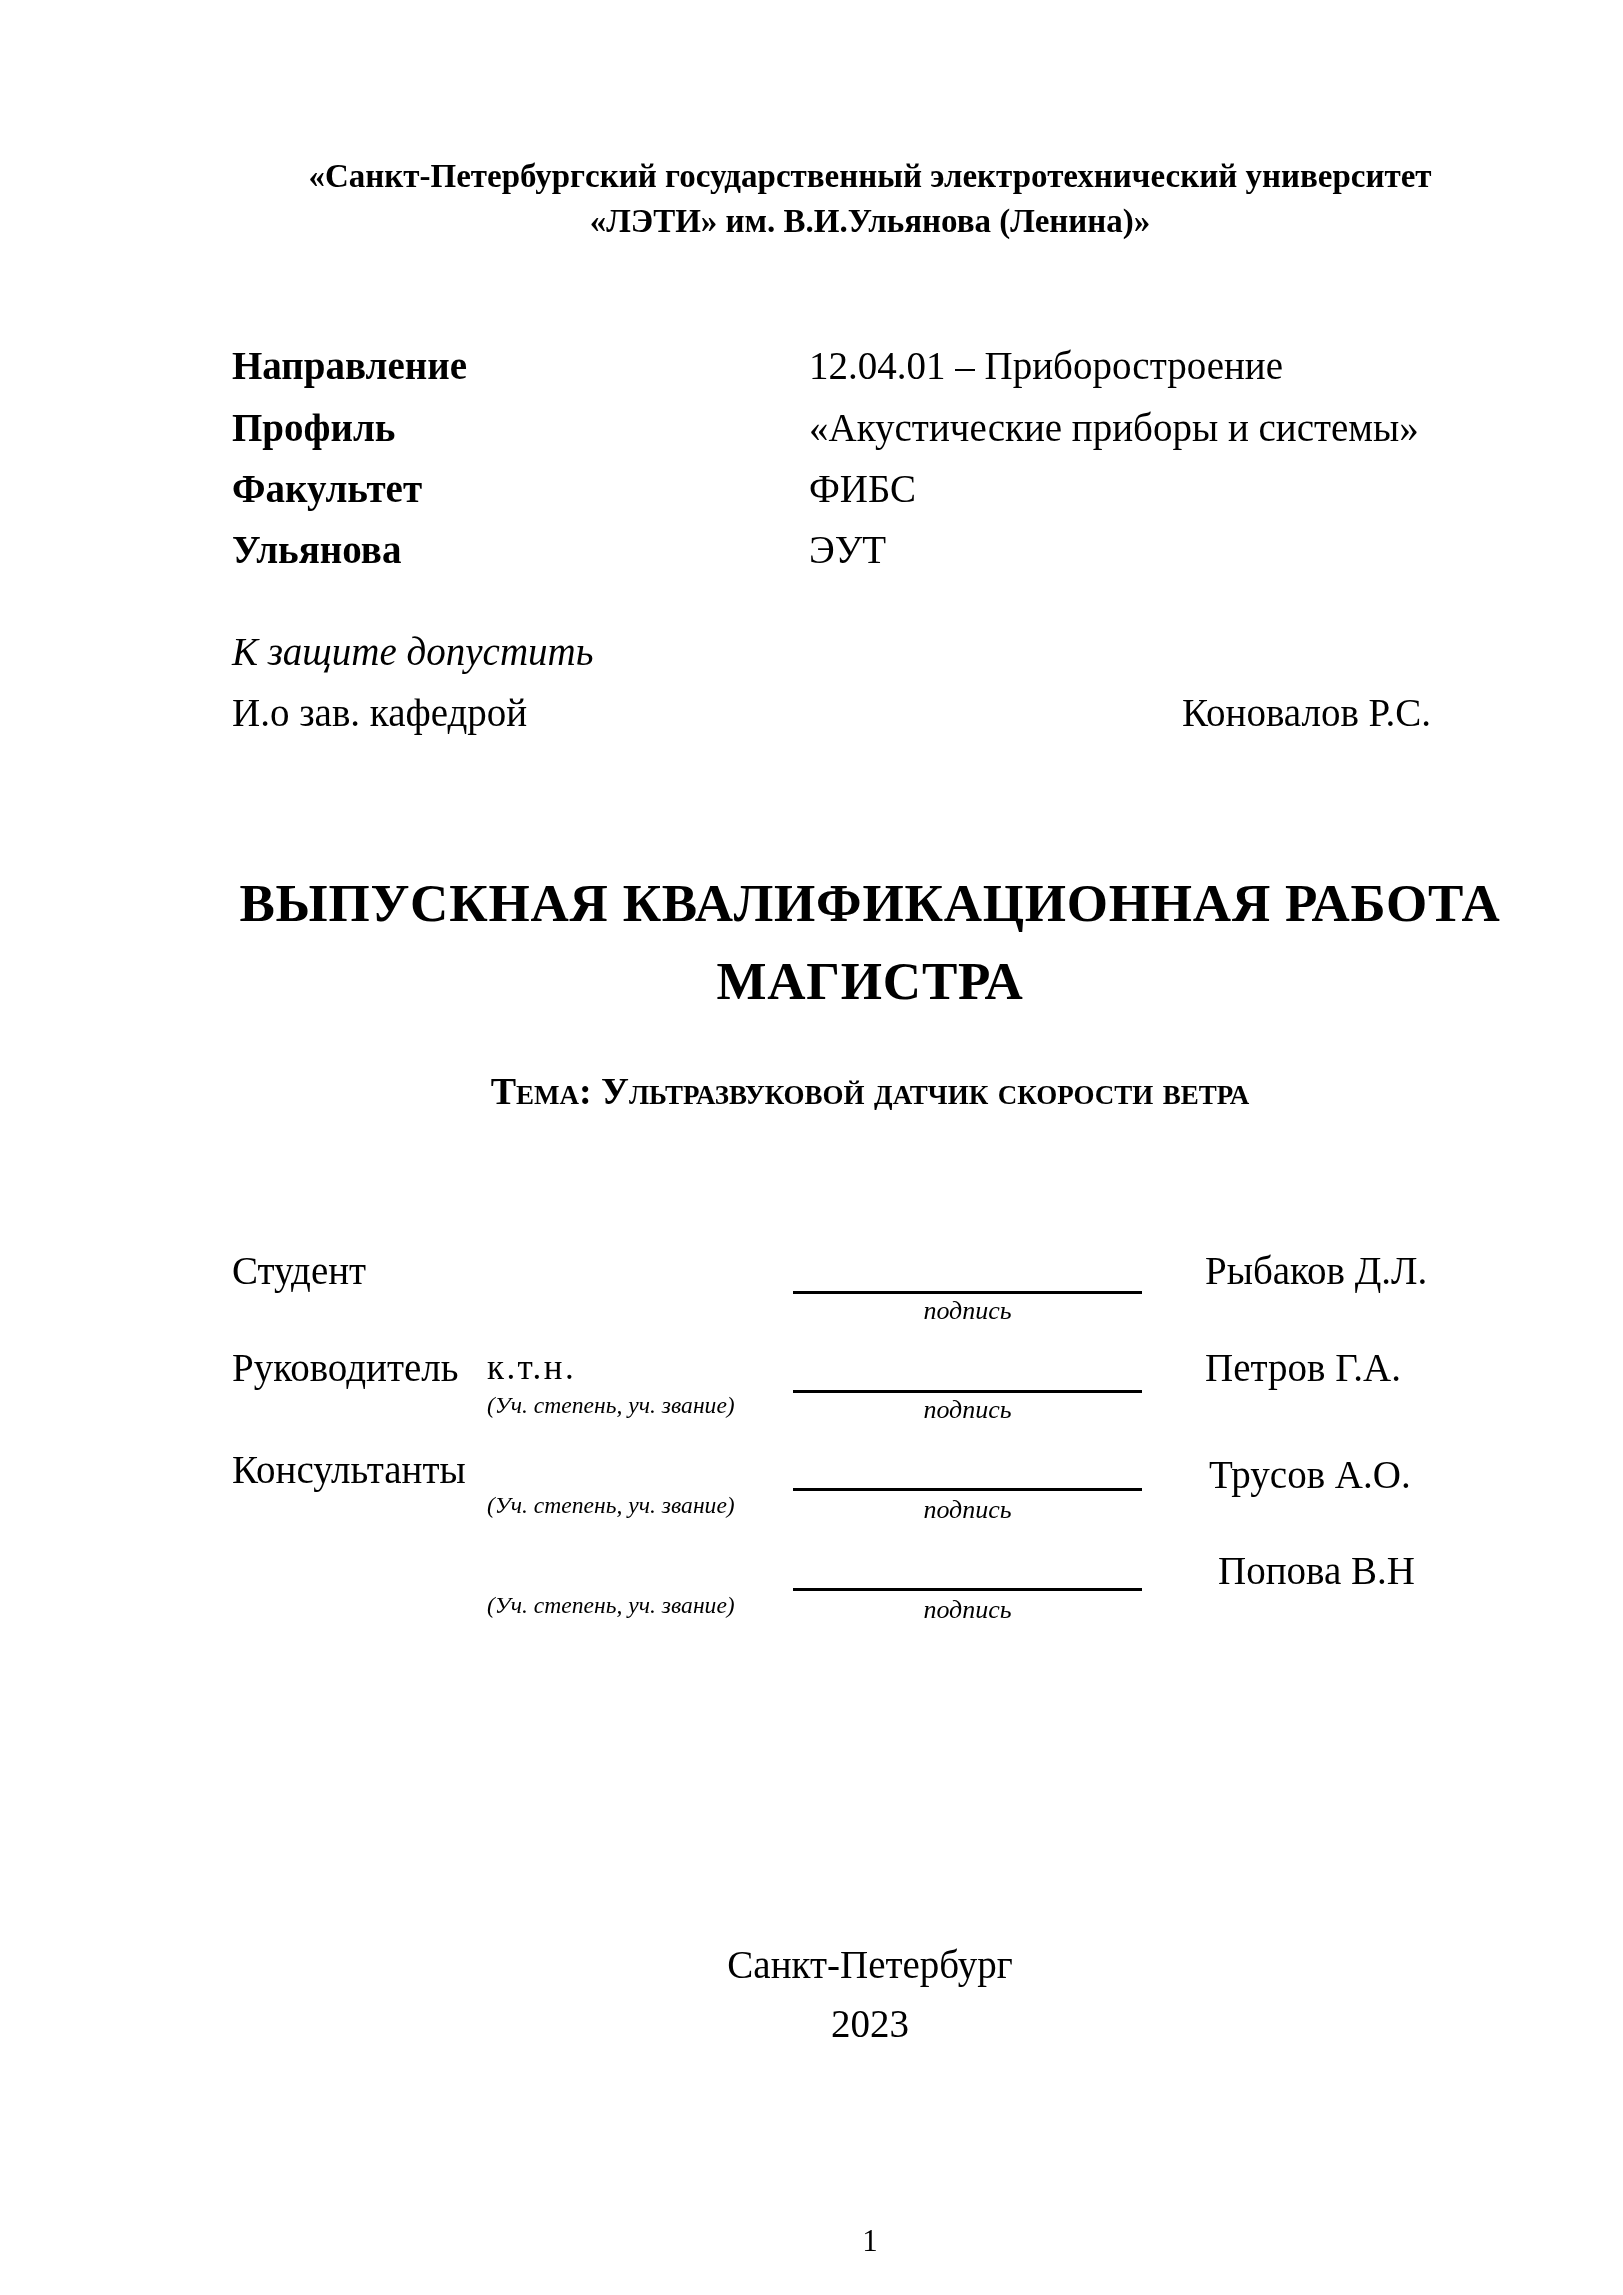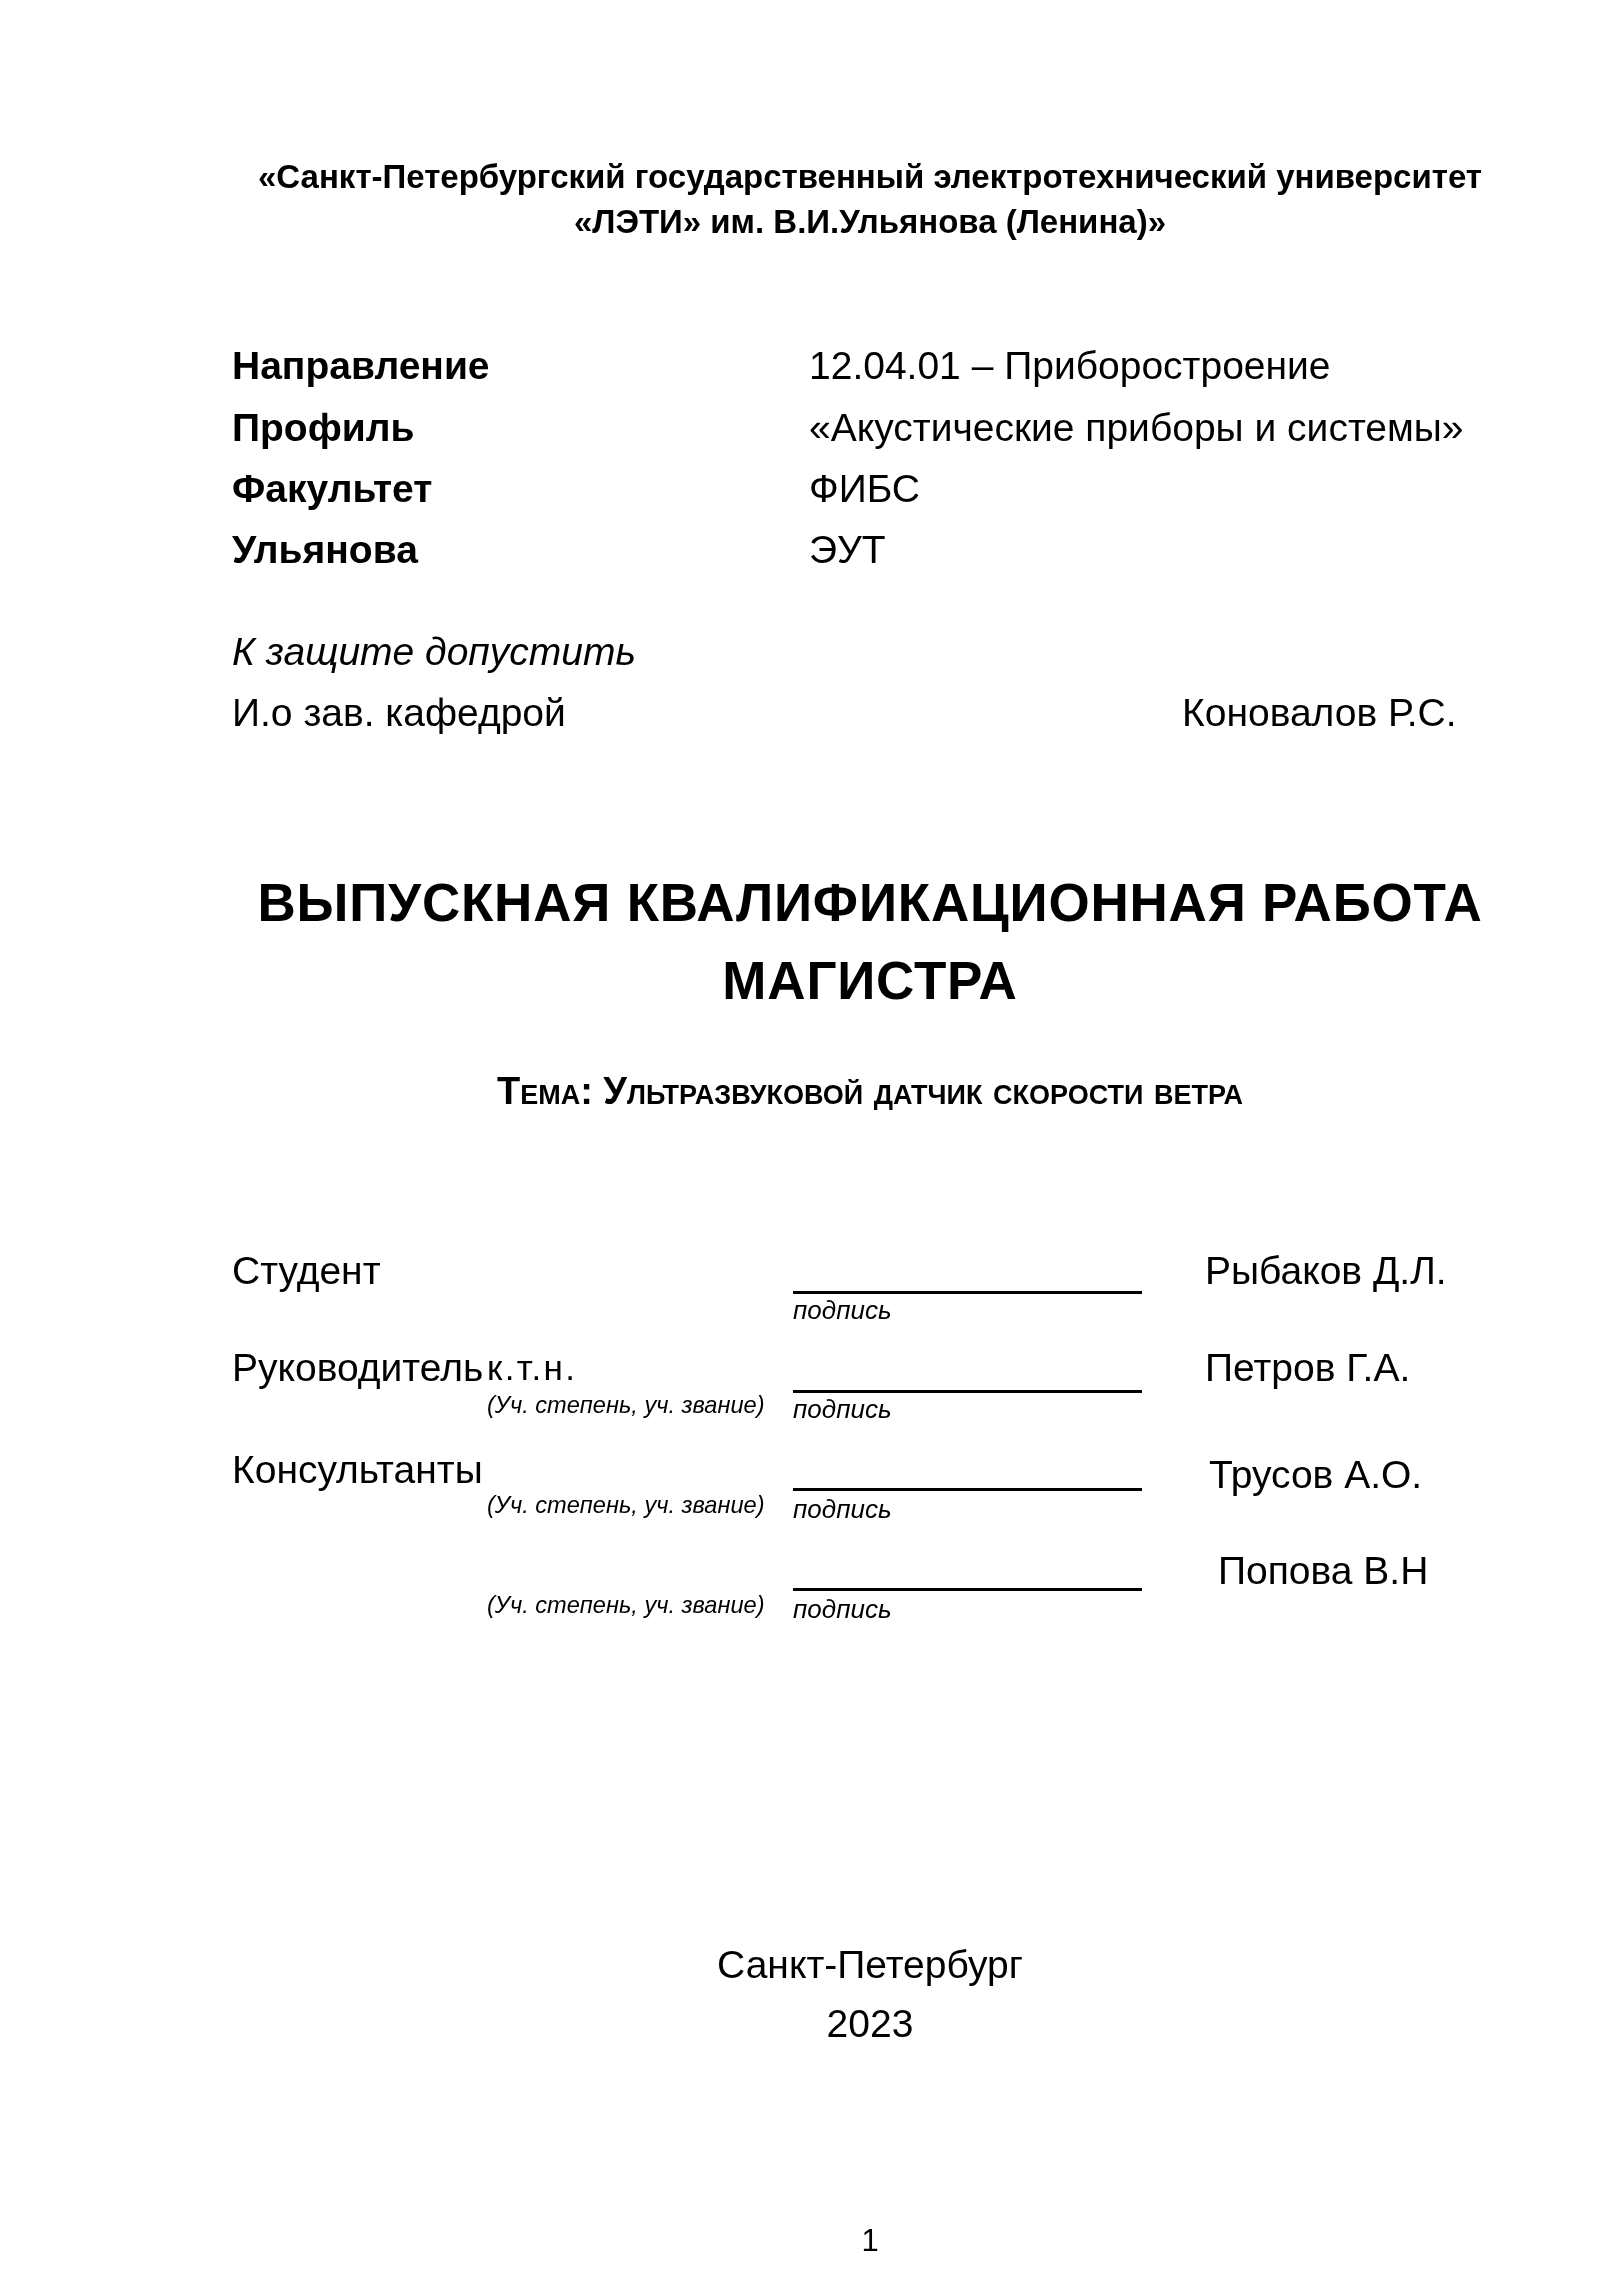--- a/index.html
+++ b/index.html
@@ -2,21 +2,21 @@
 <html style="font-size:12.6px"><head>
 <meta charset="utf-8">
 <style>
   html, body { margin: 0; padding: 0; background: #ffffff; }
   .page {
     position: relative;
     width: 1623px;
     height: 2295px;
     background: #ffffff;
     color: #000000;
-    font-family: Liberation Sans, sans-serif;
+    font-family: Liberation Serif, serif;
     overflow: hidden;
   }
   .abs { position: absolute; }
   
   .center-area { left: 232px; width: 1276px; text-align: center; }
 
   .org-header { top: 154px; font-size: 33px; line-height: 45px; font-weight: bold; }
 
   .field-label { left: 232px; font-size: 39px; line-height: 47px; font-weight: bold; white-space: nowrap; }
   .field-value { left: 809px; font-size: 39px; line-height: 47px; white-space: nowrap; }
@@ -27,21 +27,21 @@
 
   .work-title-1 { top: 870px; font-size: 53px; line-height: 66px; font-weight: bold; letter-spacing: 0.8px; }
   .work-title-2 { top: 948px; font-size: 53px; line-height: 66px; font-weight: bold; letter-spacing: 0.8px; }
   .theme-line   { top: 1068px; font-size: 38px; line-height: 47px; font-weight: bold; font-variant: small-caps; }
 
   .sig-role { left: 232px; font-size: 39px; line-height: 47px; white-space: nowrap; }
   .sig-name { font-size: 39px; line-height: 47px; white-space: nowrap; text-align: center; }
   .sig-degree { left: 487px; width: 338px; font-size: 35px; line-height: 42px; letter-spacing: 2.4px; }
   .sig-rule { left: 793px; width: 349px; height: 0; border-top: 3.1px solid #000000; }
   .sig-hint { left: 487px; width: 338px; text-align: left; font-size: 23.6px; line-height: 28px; font-style: italic; white-space: nowrap; }
-  .sig-caption { left: 793px; width: 349px; text-align: left; font-size: 26px; line-height: 31px; font-style: italic; }
+  .sig-caption { left: 793px; width: 349px; text-align: center; font-size: 26px; line-height: 31px; font-style: italic; }
 
   .footer-city { top: 1941px; font-size: 39px; line-height: 47px; }
   .footer-year { top: 2000px; font-size: 39px; line-height: 47px; }
   .page-number { top: 2222px; font-size: 31px; line-height: 38px; }
 </style>
 </head>
 <body>
 
 <div class="page">
 

